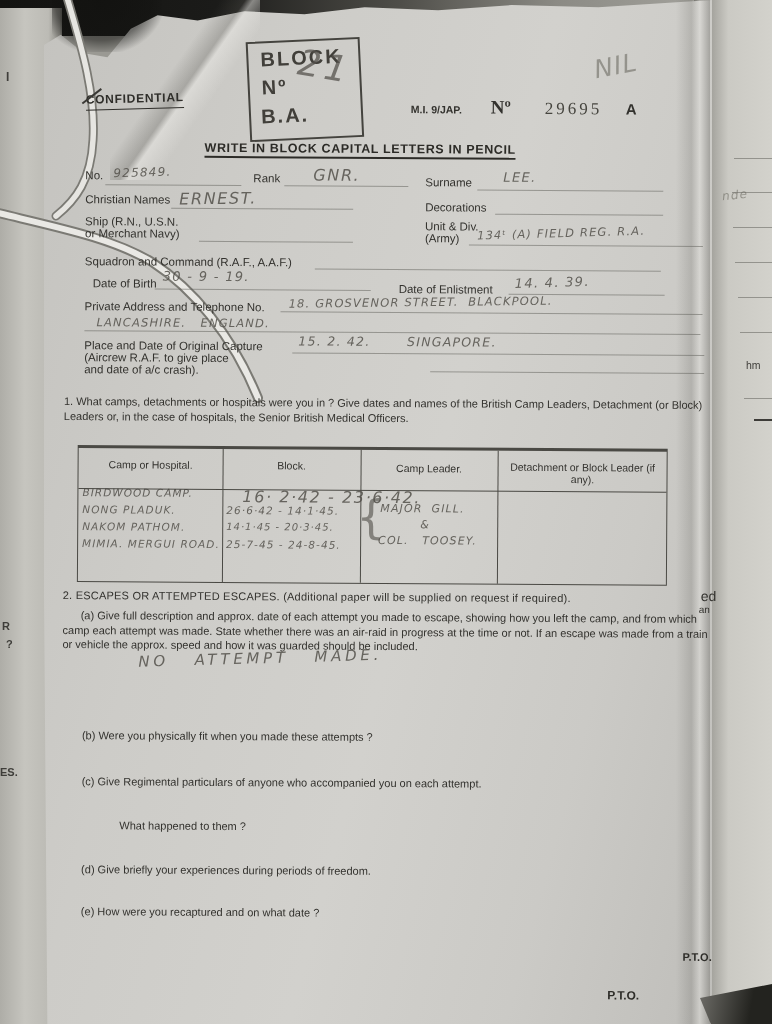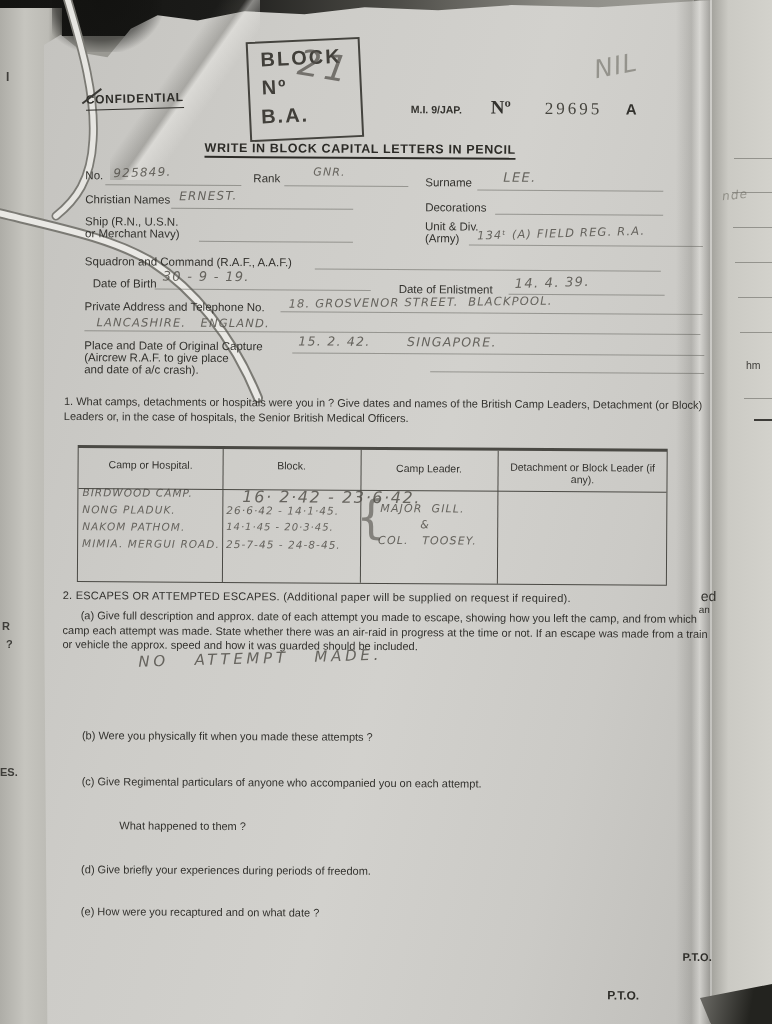--- a/index.html
+++ b/index.html
@@ -113,29 +113,29 @@
     <div class="hw hw-light" style="left:592px;top:50px;font-size:25px;transform:rotate(-11deg);letter-spacing:.05em;">NIL</div>
 
     <div class="title">WRITE IN BLOCK CAPITAL LETTERS IN PENCIL</div>
 
     <div class="lbl" style="left:84px;top:171px;">No.</div>
     <div class="ln" style="left:104px;top:186px;width:136px;"></div>
     <div class="hw" style="left:112px;top:167px;font-size:12px;transform:rotate(-2deg);">925849.</div>
 
     <div class="lbl" style="left:252px;top:173px;">Rank</div>
     <div class="ln" style="left:283px;top:186px;width:124px;"></div>
-    <div class="hw" style="left:312px;top:166px;font-size:11px;">GNR.</div>
+    <div class="hw" style="left:312px;top:166px;font-size:16px;">GNR.</div>
 
     <div class="lbl" style="left:424px;top:176px;">Surname</div>
     <div class="ln" style="left:476px;top:189px;width:186px;"></div>
     <div class="hw" style="left:502px;top:169px;font-size:13px;">LEE.</div>
 
     <div class="lbl" style="left:84px;top:195px;">Christian Names</div>
     <div class="ln" style="left:170px;top:209px;width:182px;"></div>
-    <div class="hw" style="left:178px;top:190px;font-size:12px;transform:rotate(-1deg);">ERNEST.</div>
+    <div class="hw" style="left:178px;top:190px;font-size:16px;transform:rotate(-1deg);">ERNEST.</div>
 
     <div class="lbl" style="left:424px;top:201px;">Decorations</div>
     <div class="ln" style="left:494px;top:213px;width:168px;"></div>
 
     <div class="lbl" style="left:84px;top:217px;">Ship (R.N., U.S.N.</div>
     <div class="lbl" style="left:84px;top:229px;">or Merchant Navy)</div>
     <div class="ln" style="left:198px;top:242px;width:154px;"></div>
 
     <div class="lbl" style="left:424px;top:220px;">Unit &amp; Div.</div>
     <div class="lbl" style="left:424px;top:232px;">(Army)</div>

